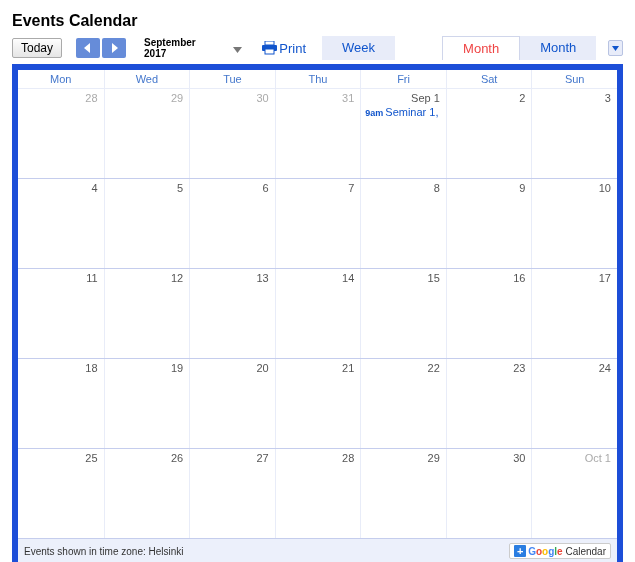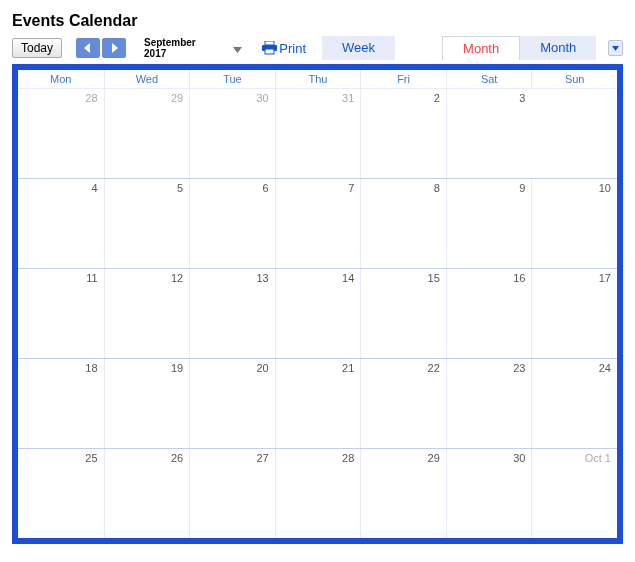--- a/index.html
+++ b/index.html
@@ -247,20 +247,24 @@
         <div class="cell other-month">
           <span class="daynum">29</span>
         </div>
         <div class="cell other-month">
           <span class="daynum">30</span>
         </div>
         <div class="cell other-month">
           <span class="daynum">31</span>
         </div>
         <div class="cell">
+          <span class="daynum">Sep 1</span>
+          <div class="event"><span class="time">9am</span><span>Seminar 1,</span></div>
+        </div>
+        <div class="cell">
           <span class="daynum">2</span>
         </div>
         <div class="cell">
           <span class="daynum">3</span>
         </div>
       </div>
       <div class="week">
         <div class="cell">
           <span class="daynum">4</span>
         </div>
@@ -346,13 +350,23 @@
           <span class="daynum">29</span>
         </div>
         <div class="cell">
           <span class="daynum">30</span>
         </div>
         <div class="cell other-month">
           <span class="daynum">Oct 1</span>
         </div>
       </div>
     </div>
+  <div class="footer">
+    <span>Events shown in time zone: Helsinki</span>
+    <div class="gcal-badge">
+      <div class="plus-box">+</div>
+      <span class="gcal-text">
+        <b><span class="g-blue">G</span><span class="g-red">o</span><span class="g-yellow">o</span><span class="g-blue">g</span><span class="g-green">l</span><span class="g-red">e</span></b>
+        <span>Calendar</span>
+      </span>
+    </div>
+  </div>
 </div>
 
 </body></html>

